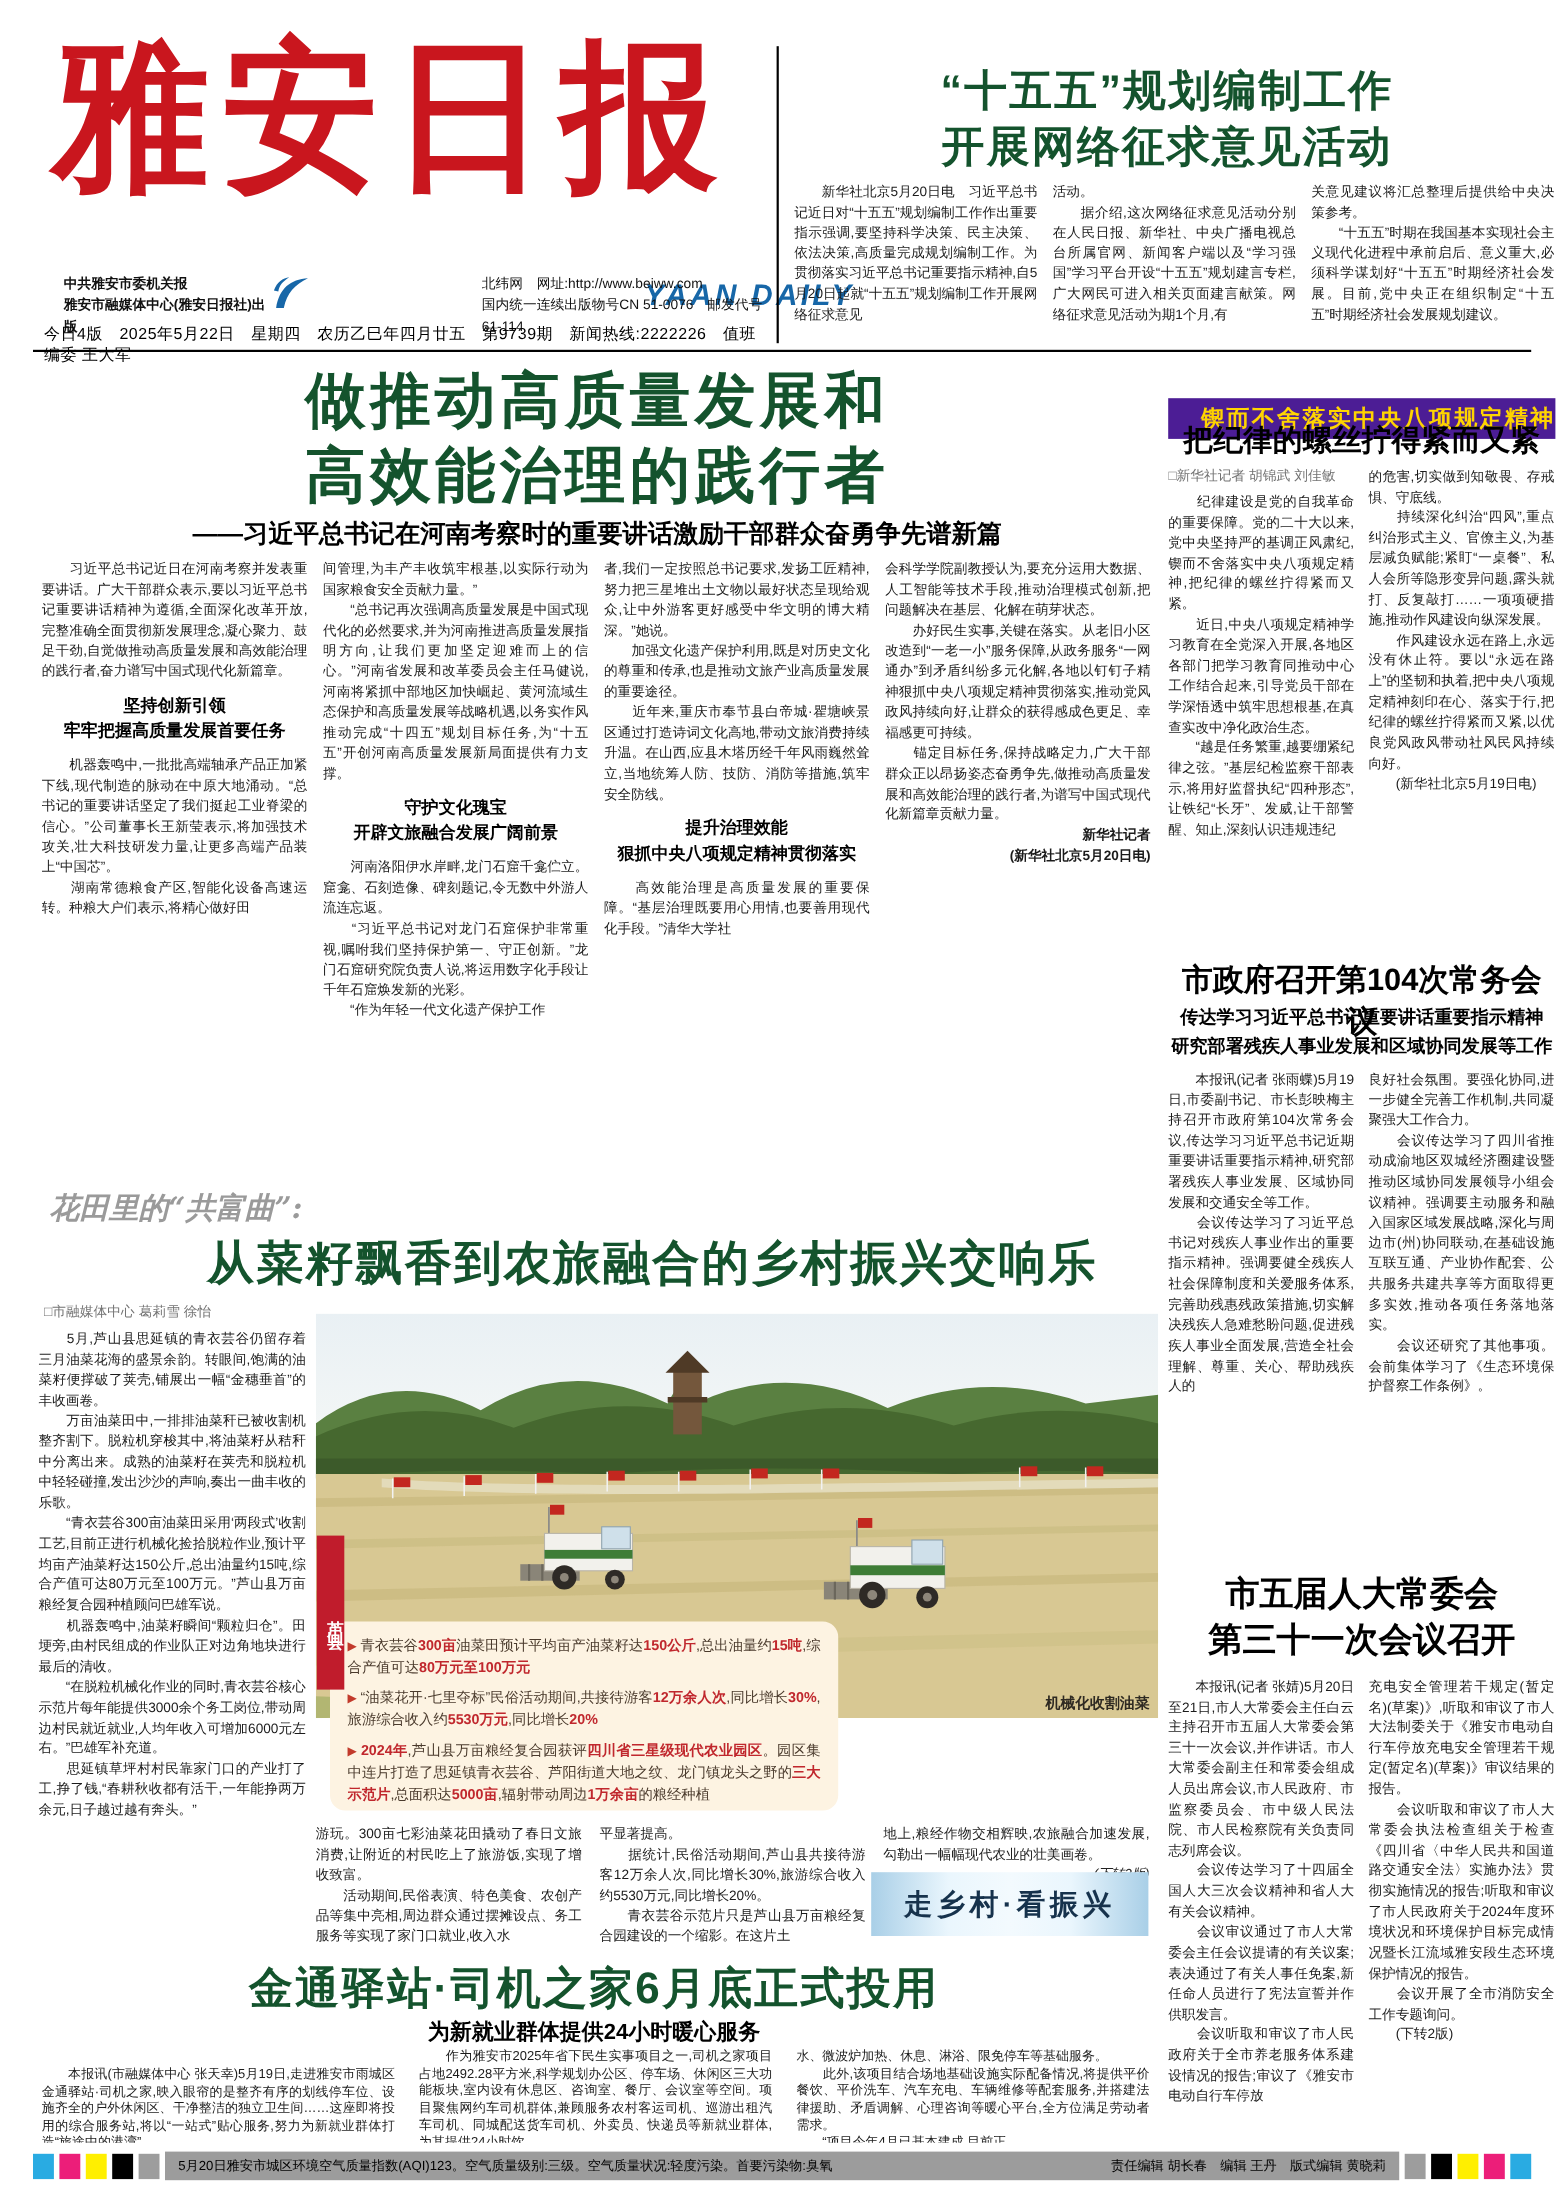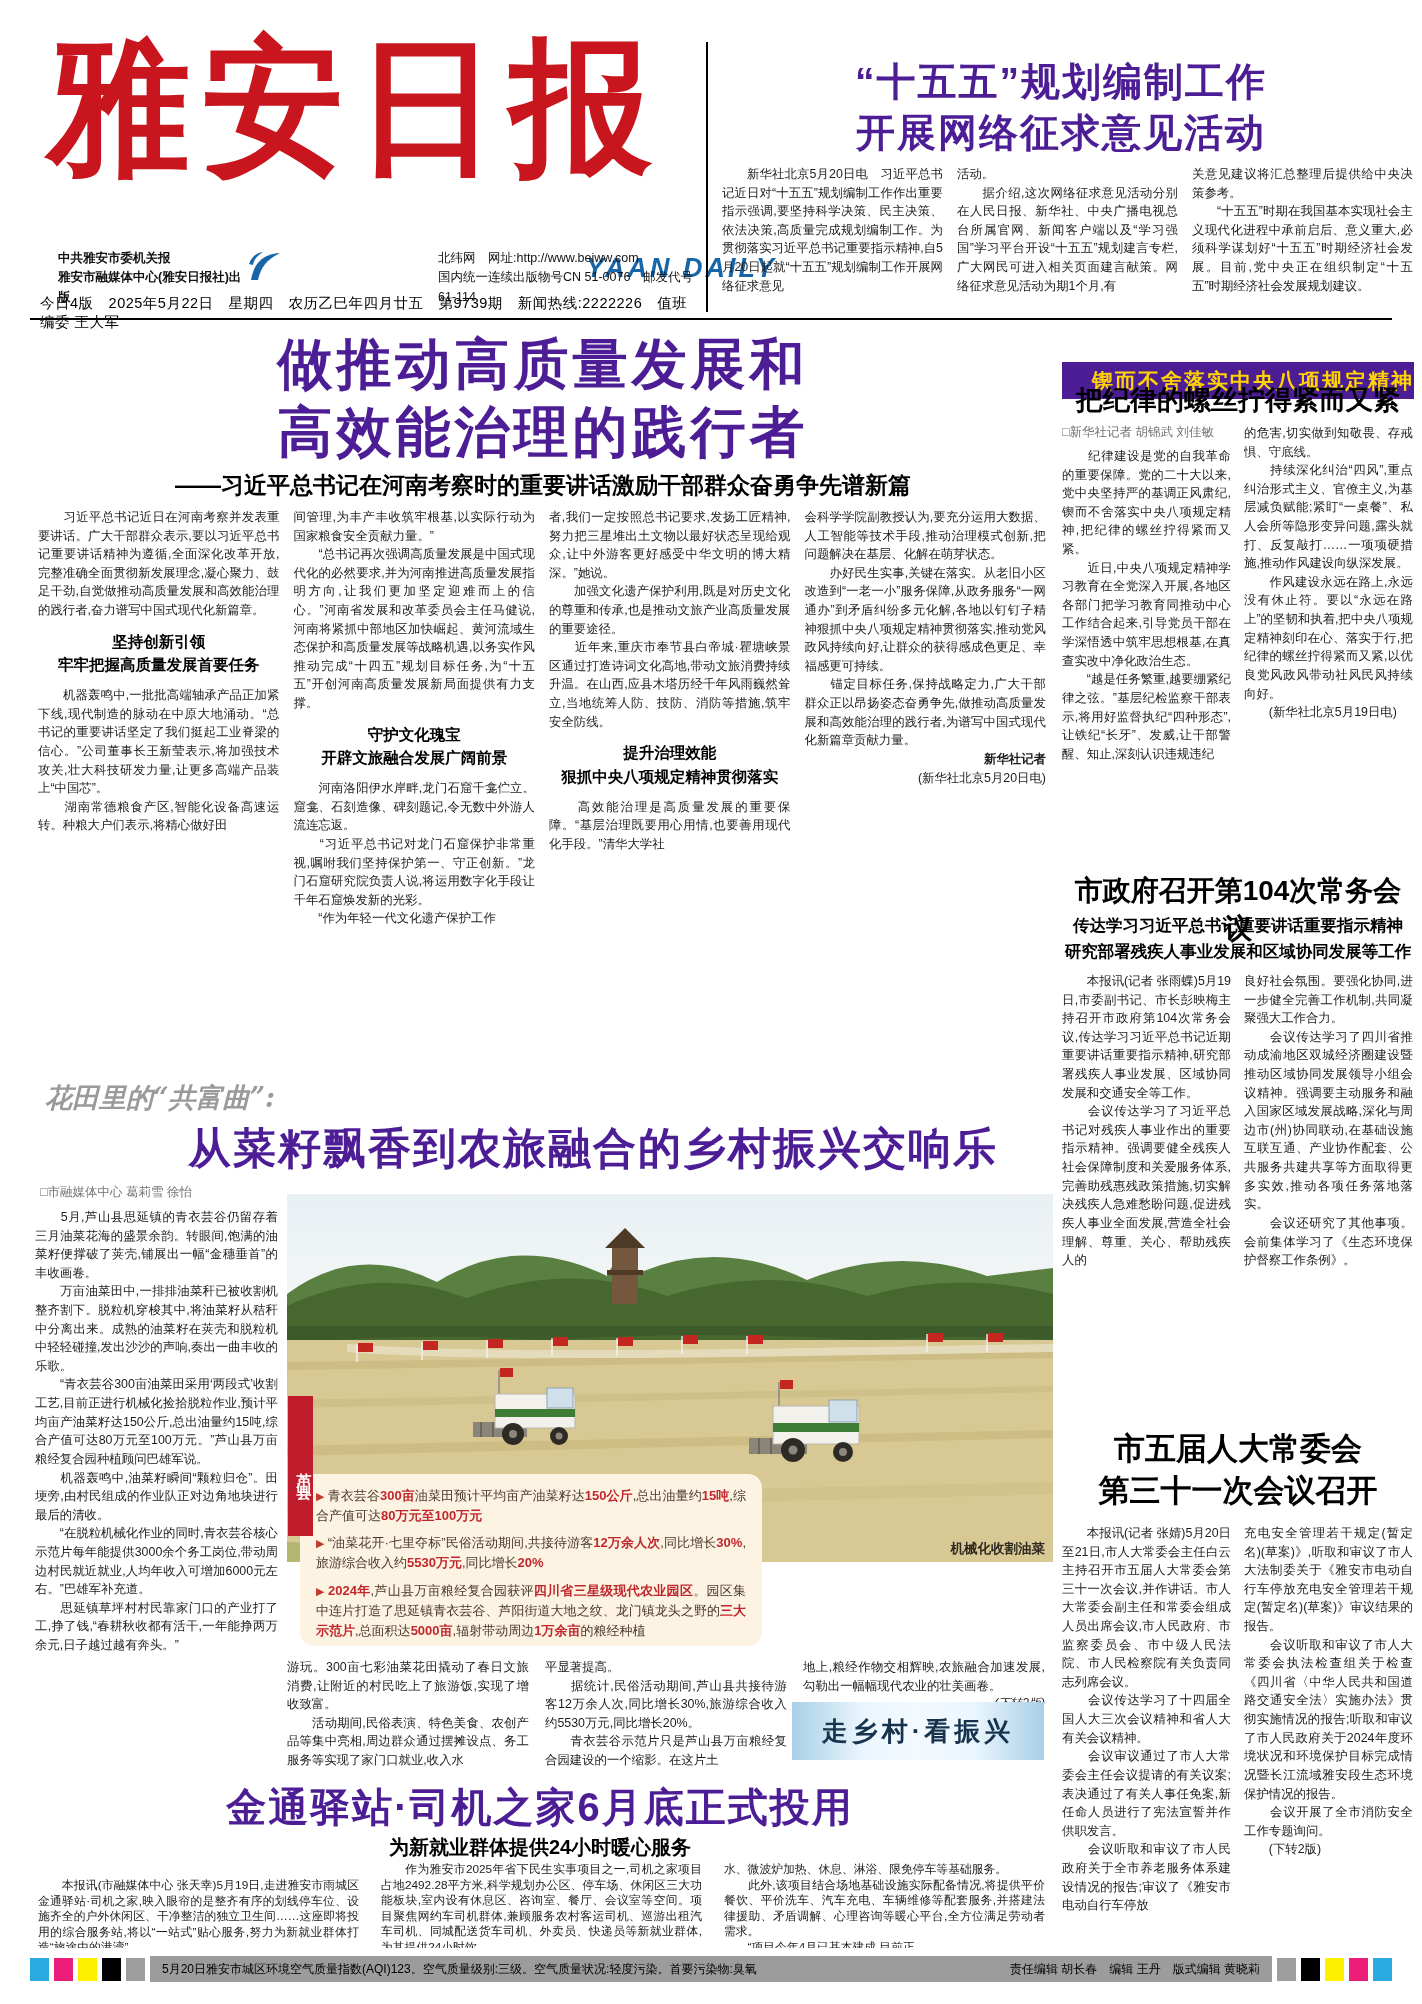--- a/index.html
+++ b/index.html
@@ -4,21 +4,21 @@
 <style>
   html,body{margin:0;padding:0;background:#e9e9e9;}
   #page{position:relative;width:1422px;height:2004px;background:#ffffff;margin:0 auto;
         font-family:"Liberation Sans",sans-serif;color:#111;overflow:hidden;}
   .abs{position:absolute;}
   .jtext{font-size:12.4px;line-height:1.5;text-align:justify;color:#1b1b1b;white-space:pre-line;overflow:hidden;}
   .colflex{display:flex;}
   .colflex>div{overflow:hidden;}
   .xhead{font-weight:bold;text-align:center;font-size:15.5px;line-height:1.5;margin:10px 0;white-space:pre-line;color:#000;}
   .hline{background:#000;}
-  .bigH{font-weight:900;text-align:center;color:#4c1d95;font-family:"Liberation Sans",sans-serif;}
+  .bigH{font-weight:900;text-align:center;color:#14532d;font-family:"Liberation Sans",sans-serif;}
   .dek{font-weight:bold;text-align:center;color:#000;}
   .byline{font-size:12.5px;color:#737373;}
   .banner{background:#4c1d95;color:#ffd400;font-weight:bold;font-size:21px;text-align:right;
           line-height:37px;letter-spacing:2px;margin-top:28px;}
   .sideH{font-weight:900;text-align:center;color:#000;}
   .subH{font-weight:bold;text-align:center;color:#000;font-size:16.5px;line-height:1.6;}
   .kicker{font-family:"DejaVu Serif",serif;font-style:italic;font-weight:bold;color:#9a9a9a;font-size:27px;}
   .creambox{background:#fdf3e2;border-radius:14px;padding:12px 16px 10px 16px;box-sizing:border-box;}
   .bullet{font-size:13px;line-height:1.55;color:#4a3a2c;text-align:justify;margin-bottom:7px;}
   .bmark{color:#c23a2b;font-size:11px;}
@@ -254,21 +254,21 @@
 　　近年来,重庆市奉节县白帝城·瞿塘峡景区通过打造诗词文化高地,带动文旅消费持续升温。在山西,应县木塔历经千年风雨巍然耸立,当地统筹人防、技防、消防等措施,筑牢安全防线。</div>
       <div class="xhead">提升治理效能
 狠抓中央八项规定精神贯彻落实</div>
       <div class="jtext">　　高效能治理是高质量发展的重要保障。“基层治理既要用心用情,也要善用现代化手段。”清华大学社</div>
     </div>
     <div style="width:242px;">
       <div class="jtext">会科学学院副教授认为,要充分运用大数据、人工智能等技术手段,推动治理模式创新,把问题解决在基层、化解在萌芽状态。
 　　办好民生实事,关键在落实。从老旧小区改造到“一老一小”服务保障,从政务服务“一网通办”到矛盾纠纷多元化解,各地以钉钉子精神狠抓中央八项规定精神贯彻落实,推动党风政风持续向好,让群众的获得感成色更足、幸福感更可持续。
 　　锚定目标任务,保持战略定力,广大干部群众正以昂扬姿态奋勇争先,做推动高质量发展和高效能治理的践行者,为谱写中国式现代化新篇章贡献力量。</div>
       <div class="jtext" style="text-align:right;font-weight:bold;">新华社记者</div>
-      <div class="jtext" style="text-align:right;">(新华社北京5月20日电)</div>
+      <div class="jtext" style="text-align:right;font-weight:bold;">(新华社北京5月20日电)</div>
     </div>
   </div>
 
   <div class="abs banner" style="left:1062px;top:334px;width:352px;height:37px;">锲而不舍落实中央八项规定精神</div>
   <div class="abs sideH" style="left:1062px;top:382px;width:352px;font-size:27px;">把纪律的螺丝拧得紧而又紧</div>
   <div class="abs colflex" style="left:1062px;top:424px;width:352px;height:438px;gap:13px;">
     <div style="width:169px;">
       <div class="byline" style="margin-bottom:6px;">□新华社记者 胡锦武 刘佳敏</div>
       <div class="jtext">　　纪律建设是党的自我革命的重要保障。党的二十大以来,党中央坚持严的基调正风肃纪,锲而不舍落实中央八项规定精神,把纪律的螺丝拧得紧而又紧。
 　　近日,中央八项规定精神学习教育在全党深入开展,各地区各部门把学习教育同推动中心工作结合起来,引导党员干部在学深悟透中筑牢思想根基,在真查实改中净化政治生态。

